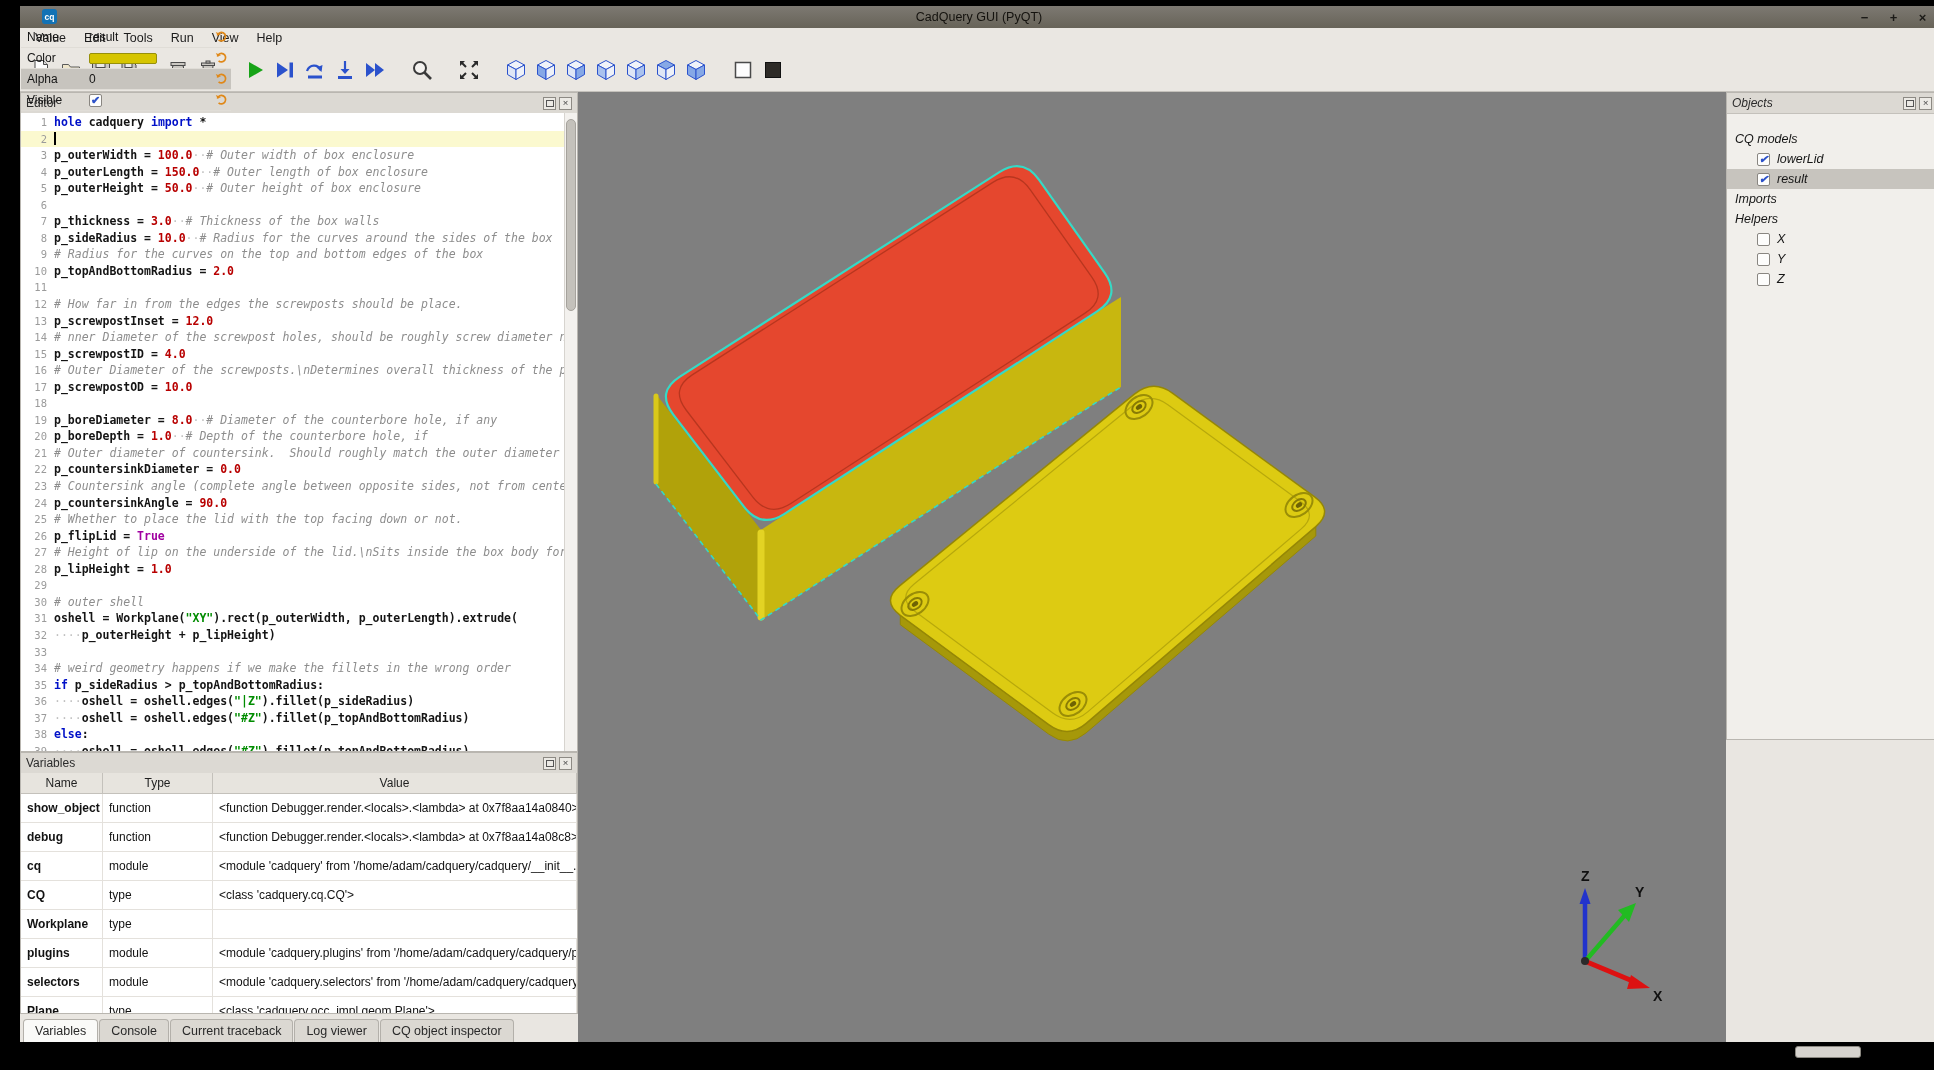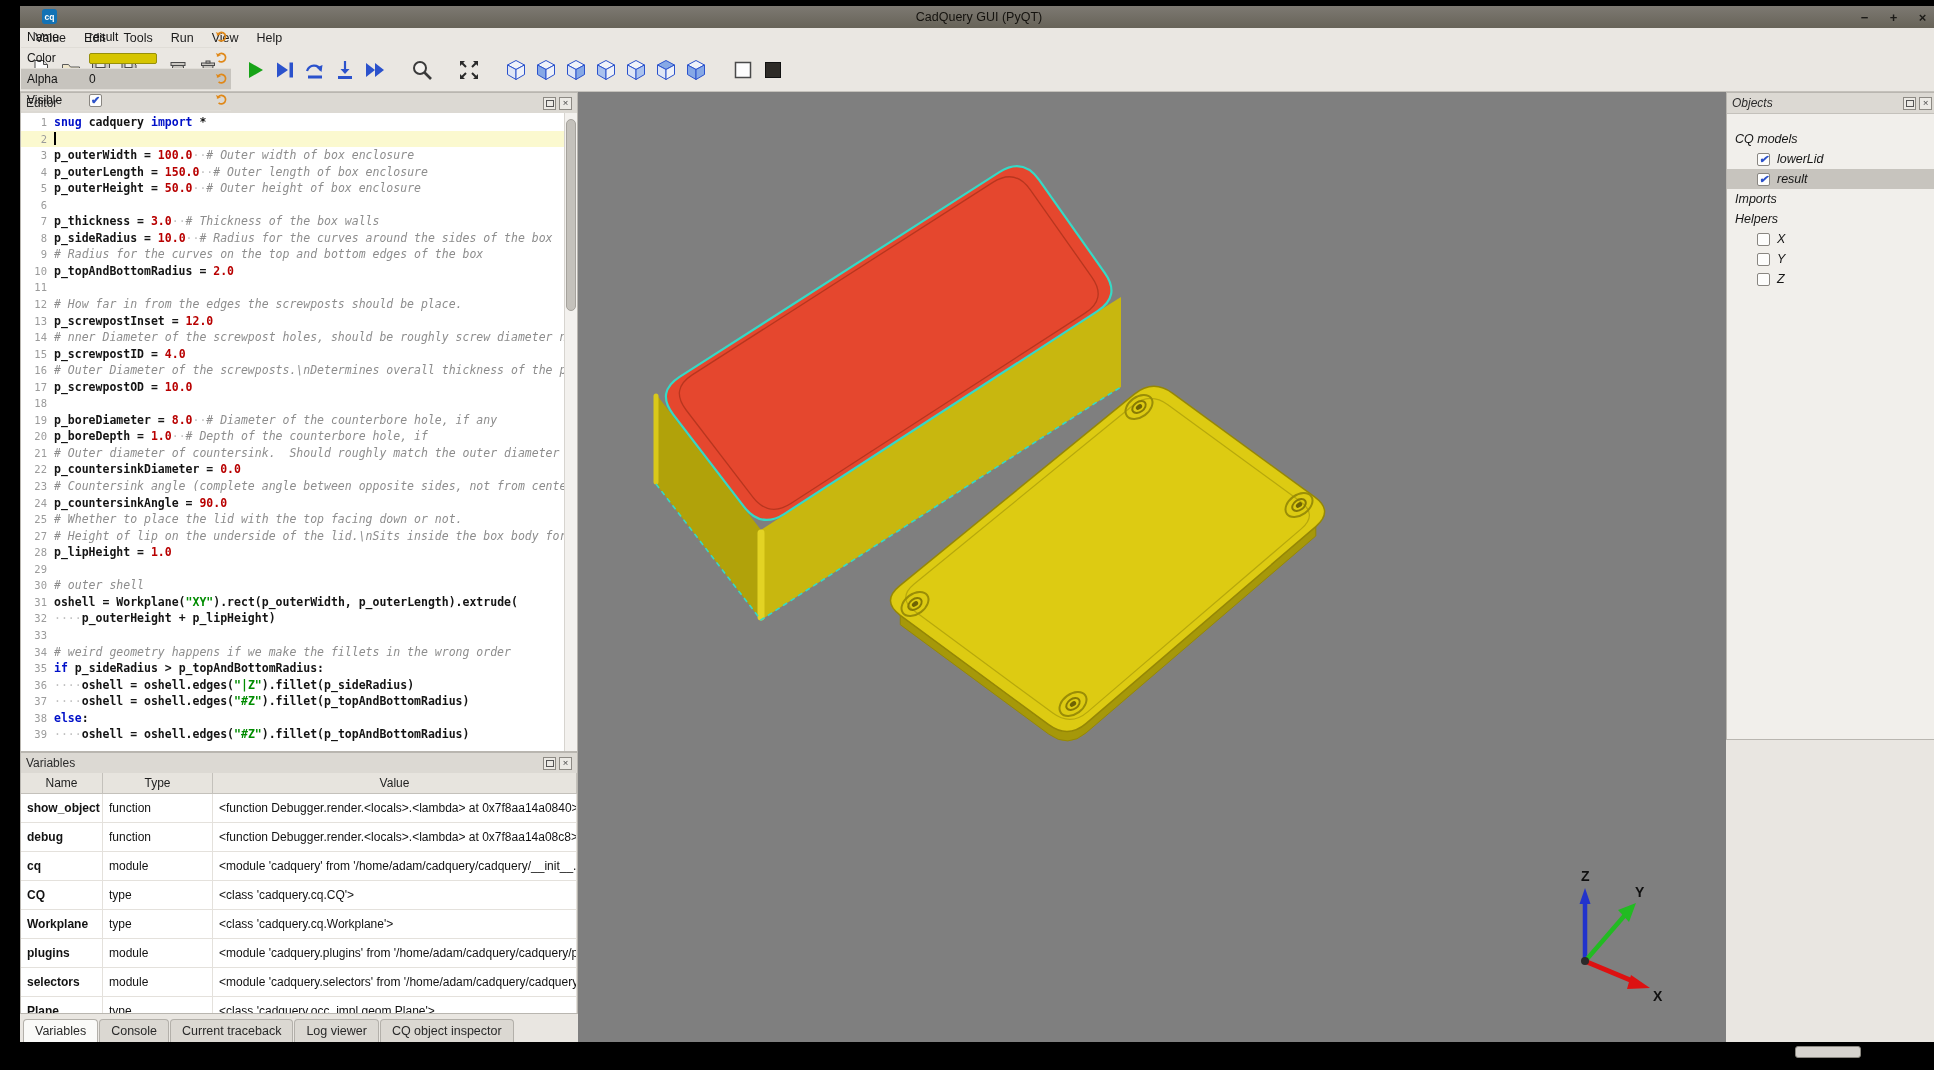--- a/index.html
+++ b/index.html
@@ -378,21 +378,21 @@
       <div class="panel-header">
         <span>Editor</span>
         <span class="panel-btns">
           <span class="pbtn float">
               <i></i>
             </span>
           <span class="pbtn">×</span>
         </span>
       </div>
       <div class="code" id="code">
-          <div class="code-line"><span class="ln">1</span><span class="lc"><span class="sk">snug</span><span class="sp"> cadquery </span><span class="sk">import</span><span class="sp"> *</span></span></div>
+          <div class="code-line"><span class="ln">1</span><span class="lc"><span class="sk">hole</span><span class="sp"> cadquery </span><span class="sk">import</span><span class="sp"> *</span></span></div>
           <div class="code-line current"><span class="ln">2</span><span class="lc"><span class="caret"></span></span></div>
           <div class="code-line"><span class="ln">3</span><span class="lc"><span class="sp">p_outerWidth = </span><span class="sn">100.0</span><span class="sw">··</span><span class="sc"># Outer width of box enclosure</span></span></div>
           <div class="code-line"><span class="ln">4</span><span class="lc"><span class="sp">p_outerLength = </span><span class="sn">150.0</span><span class="sw">··</span><span class="sc"># Outer length of box enclosure</span></span></div>
           <div class="code-line"><span class="ln">5</span><span class="lc"><span class="sp">p_outerHeight = </span><span class="sn">50.0</span><span class="sw">··</span><span class="sc"># Outer height of box enclosure</span></span></div>
           <div class="code-line"><span class="ln">6</span><span class="lc"></span></div>
           <div class="code-line"><span class="ln">7</span><span class="lc"><span class="sp">p_thickness = </span><span class="sn">3.0</span><span class="sw">··</span><span class="sc"># Thickness of the box walls</span></span></div>
           <div class="code-line"><span class="ln">8</span><span class="lc"><span class="sp">p_sideRadius = </span><span class="sn">10.0</span><span class="sw">··</span><span class="sc"># Radius for the curves around the sides of the box</span></span></div>
           <div class="code-line"><span class="ln">9</span><span class="lc"><span class="sc"># Radius for the curves on the top and bottom edges of the box</span></span></div>
           <div class="code-line"><span class="ln">10</span><span class="lc"><span class="sp">p_topAndBottomRadius = </span><span class="sn">2.0</span></span></div>
           <div class="code-line"><span class="ln">11</span><span class="lc"></span></div>
@@ -403,20 +403,21 @@
           <div class="code-line"><span class="ln">16</span><span class="lc"><span class="sc"># Outer Diameter of the screwposts.\nDetermines overall thickness of the posts</span></span></div>
           <div class="code-line"><span class="ln">17</span><span class="lc"><span class="sp">p_screwpostOD = </span><span class="sn">10.0</span></span></div>
           <div class="code-line"><span class="ln">18</span><span class="lc"></span></div>
           <div class="code-line"><span class="ln">19</span><span class="lc"><span class="sp">p_boreDiameter = </span><span class="sn">8.0</span><span class="sw">··</span><span class="sc"># Diameter of the counterbore hole, if any</span></span></div>
           <div class="code-line"><span class="ln">20</span><span class="lc"><span class="sp">p_boreDepth = </span><span class="sn">1.0</span><span class="sw">··</span><span class="sc"># Depth of the counterbore hole, if</span></span></div>
           <div class="code-line"><span class="ln">21</span><span class="lc"><span class="sc"># Outer diameter of countersink.  Should roughly match the outer diameter of the screw head</span></span></div>
           <div class="code-line"><span class="ln">22</span><span class="lc"><span class="sp">p_countersinkDiameter = </span><span class="sn">0.0</span></span></div>
           <div class="code-line"><span class="ln">23</span><span class="lc"><span class="sc"># Countersink angle (complete angle between opposite sides, not from center to one side)</span></span></div>
           <div class="code-line"><span class="ln">24</span><span class="lc"><span class="sp">p_countersinkAngle = </span><span class="sn">90.0</span></span></div>
           <div class="code-line"><span class="ln">25</span><span class="lc"><span class="sc"># Whether to place the lid with the top facing down or not.</span></span></div>
+          <div class="code-line"><span class="ln">26</span><span class="lc"><span class="sp">p_flipLid = </span><span class="st">True</span></span></div>
           <div class="code-line"><span class="ln">27</span><span class="lc"><span class="sc"># Height of lip on the underside of the lid.\nSits inside the box body for a snug fit.</span></span></div>
           <div class="code-line"><span class="ln">28</span><span class="lc"><span class="sp">p_lipHeight = </span><span class="sn">1.0</span></span></div>
           <div class="code-line"><span class="ln">29</span><span class="lc"></span></div>
           <div class="code-line"><span class="ln">30</span><span class="lc"><span class="sc"># outer shell</span></span></div>
           <div class="code-line"><span class="ln">31</span><span class="lc"><span class="sp">oshell = Workplane(</span><span class="ss">"XY"</span><span class="sp">).rect(p_outerWidth, p_outerLength).extrude(</span></span></div>
           <div class="code-line"><span class="ln">32</span><span class="lc"><span class="sw">····</span><span class="sp">p_outerHeight + p_lipHeight)</span></span></div>
           <div class="code-line"><span class="ln">33</span><span class="lc"></span></div>
           <div class="code-line"><span class="ln">34</span><span class="lc"><span class="sc"># weird geometry happens if we make the fillets in the wrong order</span></span></div>
           <div class="code-line"><span class="ln">35</span><span class="lc"><span class="sk">if</span><span class="sp"> p_sideRadius &gt; p_topAndBottomRadius:</span></span></div>
           <div class="code-line"><span class="ln">36</span><span class="lc"><span class="sw">····</span><span class="sp">oshell = oshell.edges(</span><span class="ss">"|Z"</span><span class="sp">).fillet(p_sideRadius)</span></span></div>
@@ -462,21 +463,20 @@
               <div class="vcell">&lt;module 'cadquery' from '/home/adam/cadquery/cadquery/__init__.py'&gt;</div>
             </div>
             <div class="var-row">
               <div class="vcell">CQ</div>
               <div class="vcell">type</div>
               <div class="vcell">&lt;class 'cadquery.cq.CQ'&gt;</div>
             </div>
             <div class="var-row">
               <div class="vcell">Workplane</div>
               <div class="vcell">type</div>
-              <div class="vcell">&lt;class 'cadquery.cq.Workplane'&gt;</div>
             </div>
             <div class="var-row">
               <div class="vcell">plugins</div>
               <div class="vcell">module</div>
               <div class="vcell">&lt;module 'cadquery.plugins' from '/home/adam/cadquery/cadquery/plug...</div>
             </div>
             <div class="var-row">
               <div class="vcell">selectors</div>
               <div class="vcell">module</div>
               <div class="vcell">&lt;module 'cadquery.selectors' from '/home/adam/cadquery/cadquery/se...</div>

